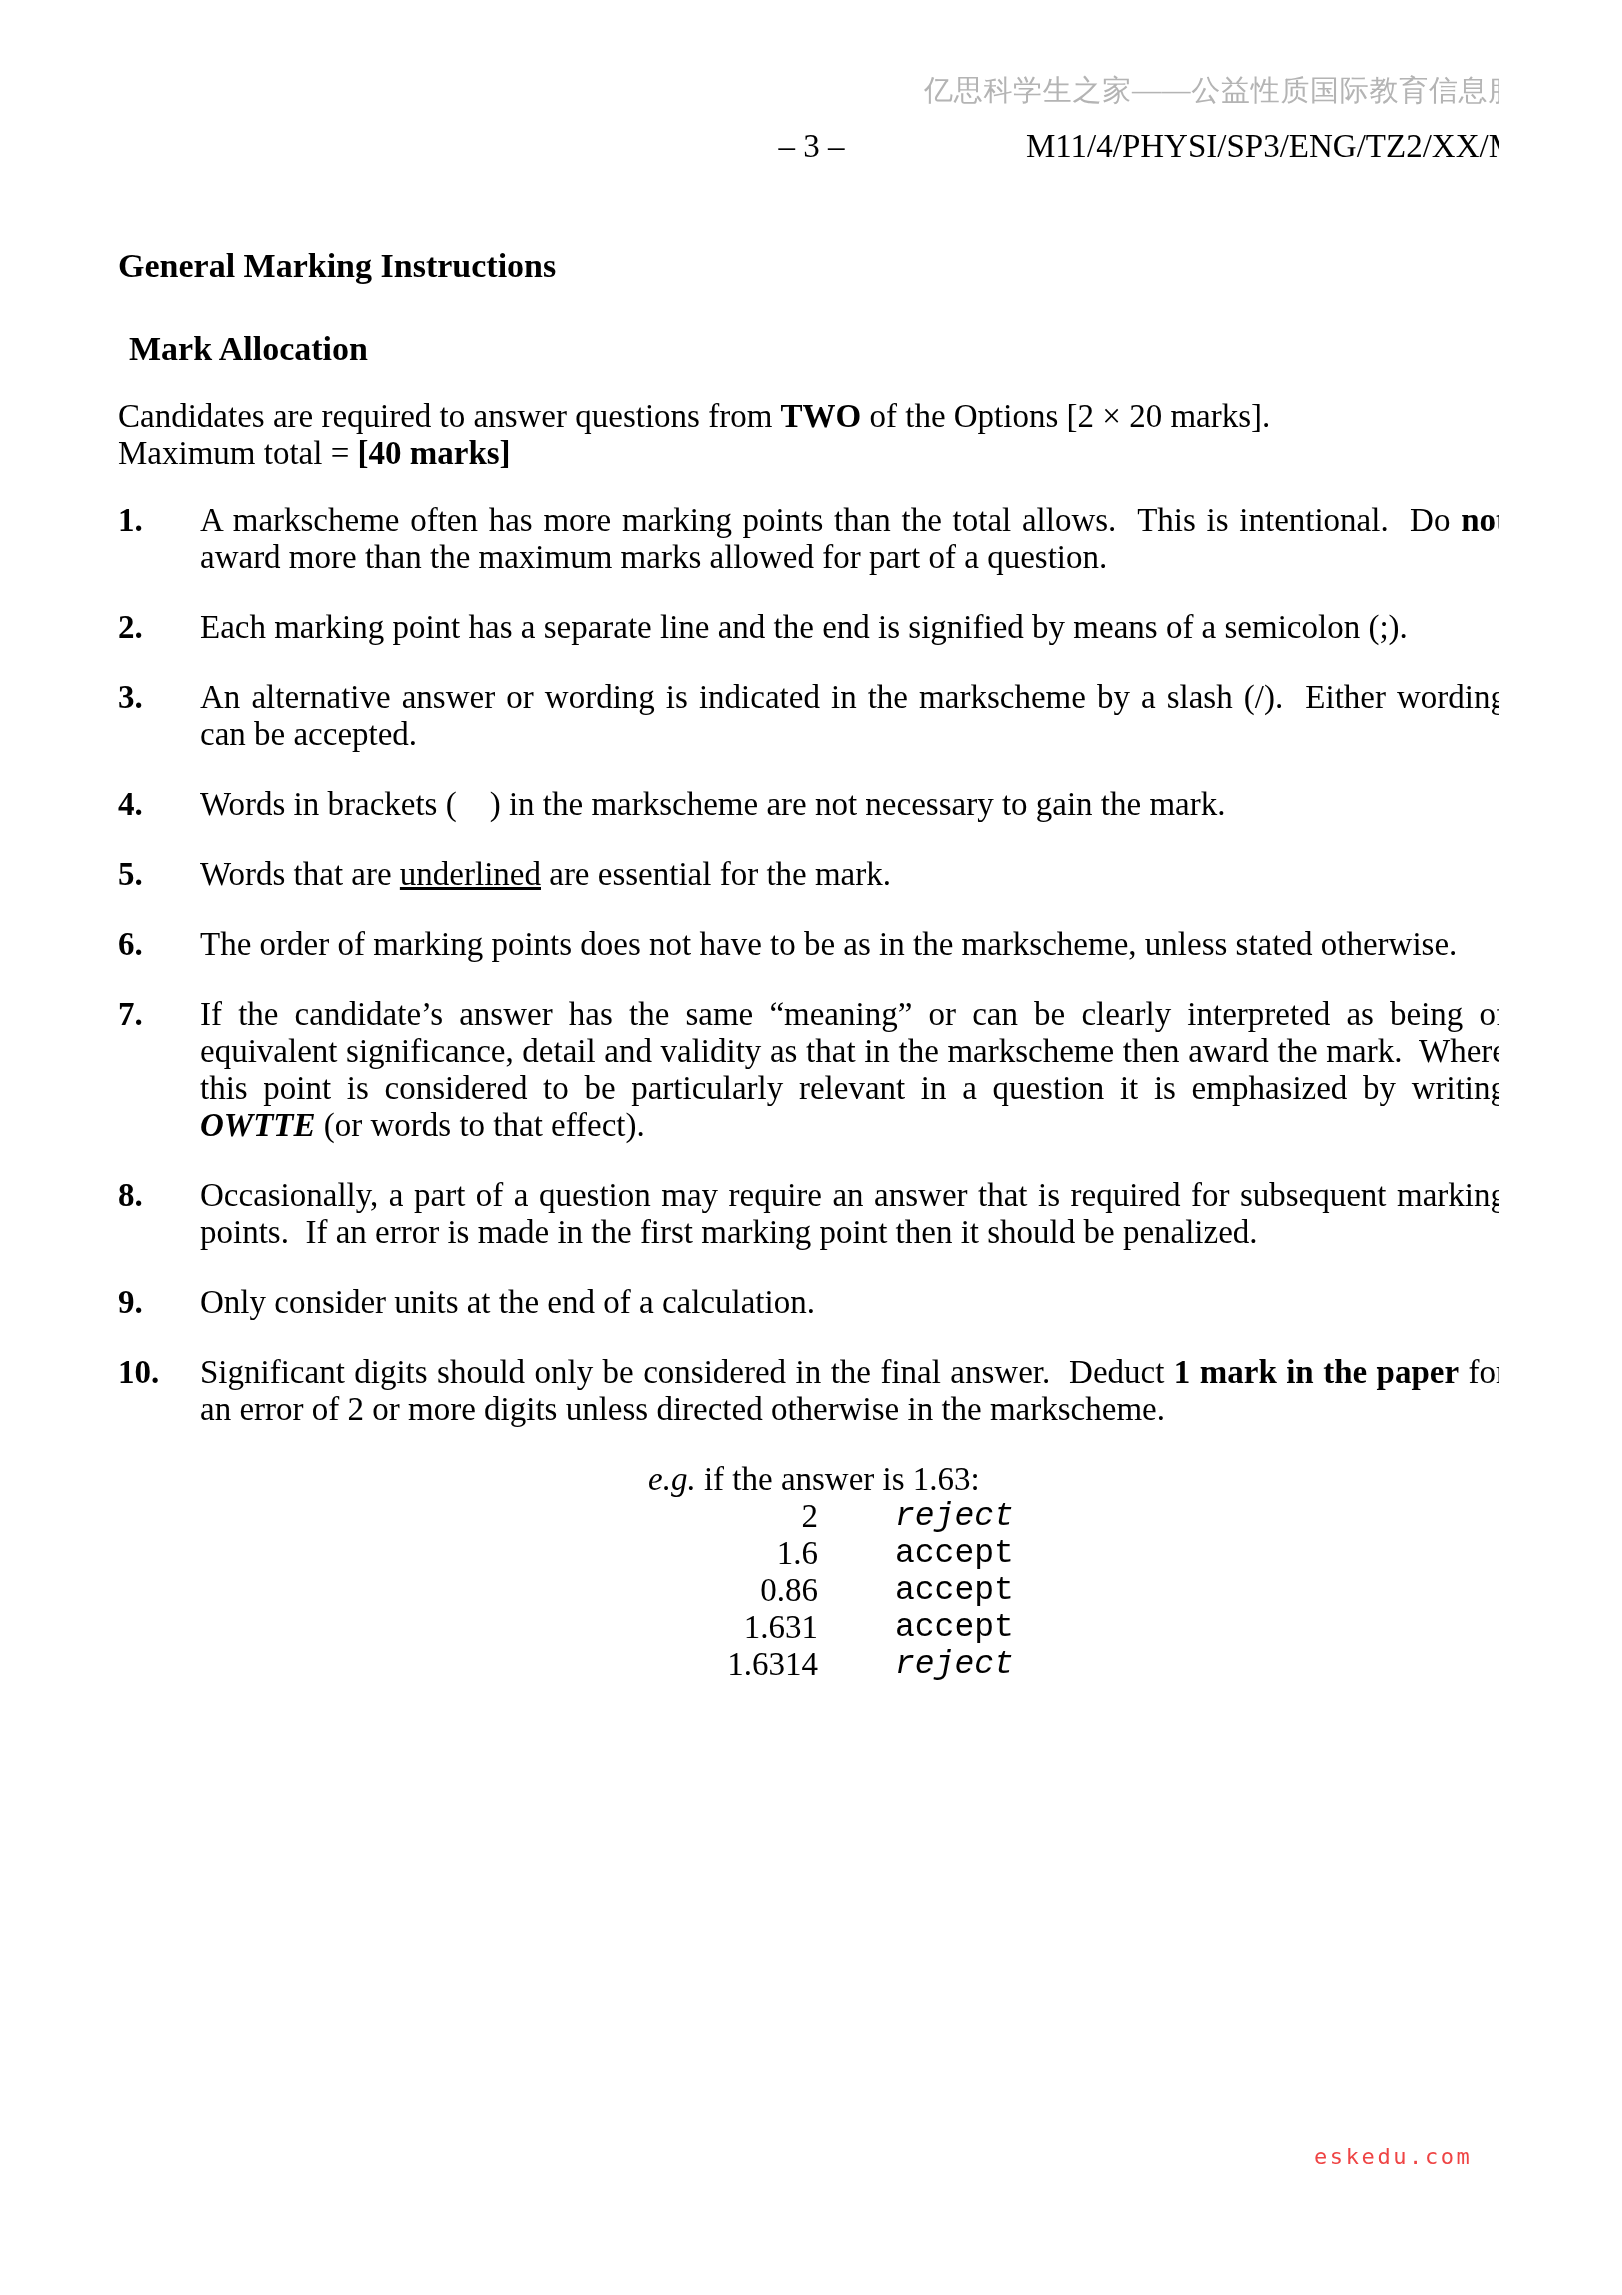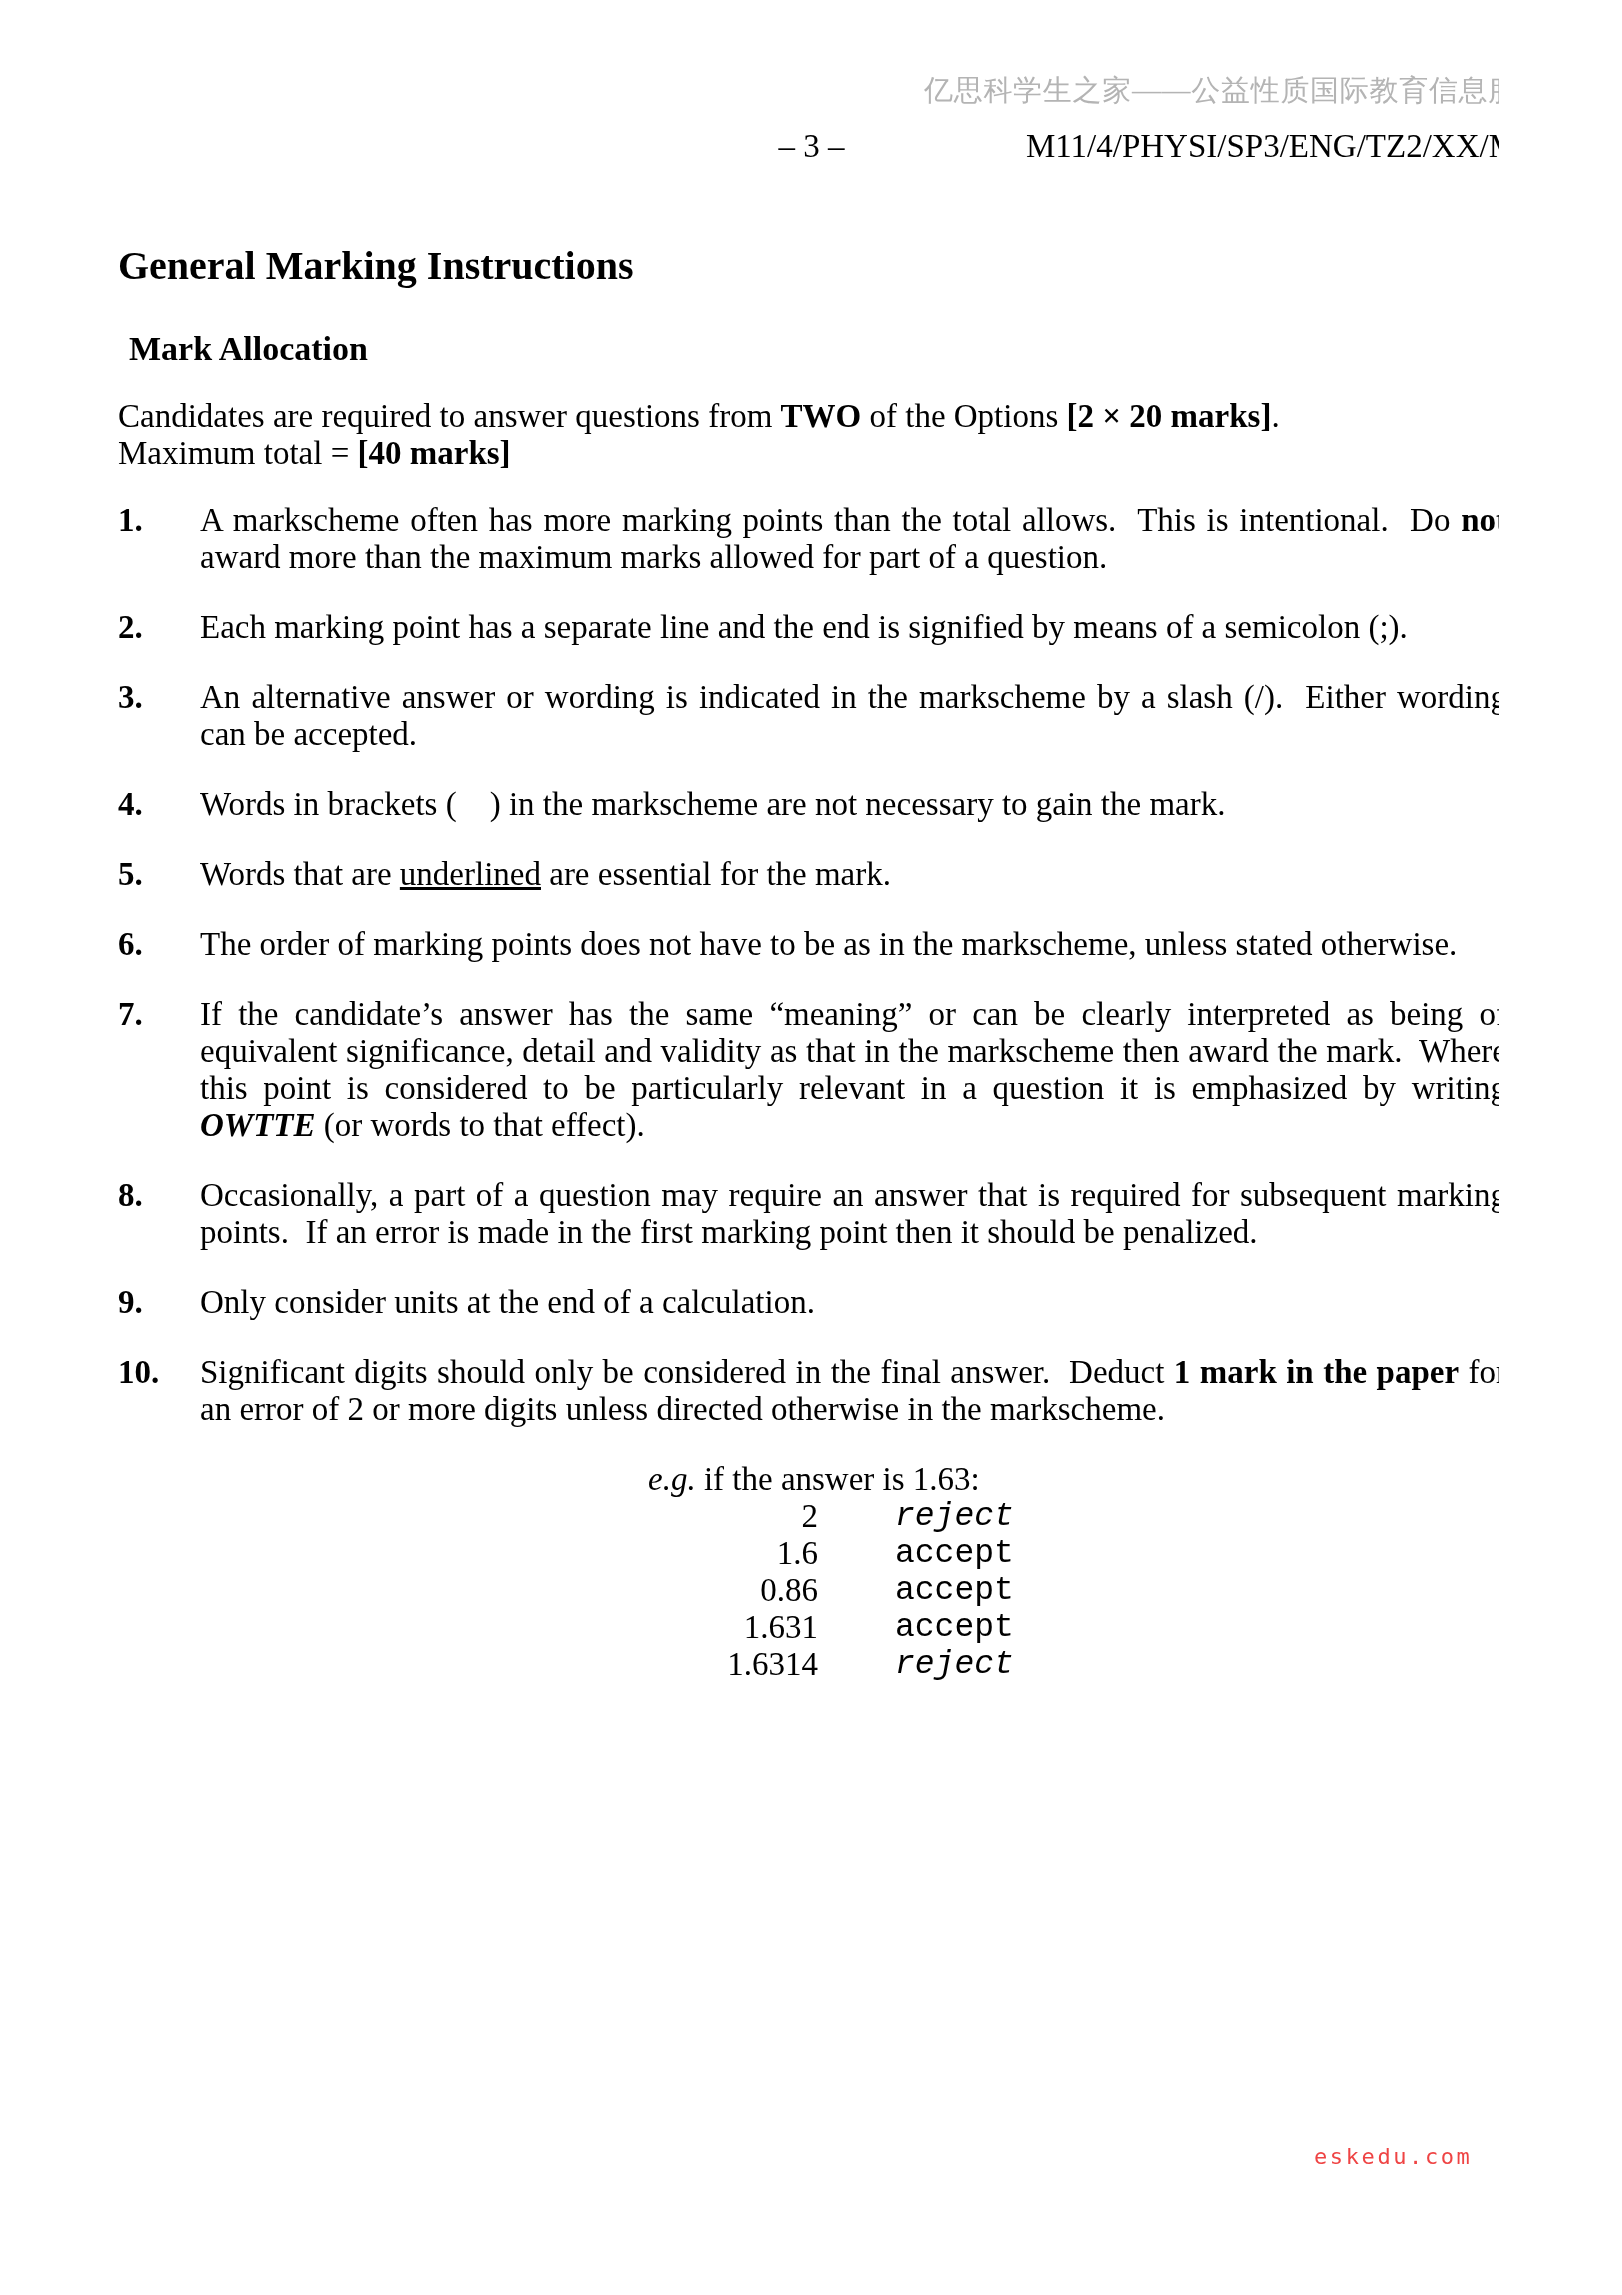--- a/index.html
+++ b/index.html
@@ -48,21 +48,21 @@
   
   .content {
     position:absolute;
     left:118px;
     top:241px;
     width:1389px;
     font-size:33px;
     line-height:37px;
   }
   .title-main, .title-subject {
-    font-size:40px;
+    font-size:34px;
     line-height:50px;
     font-weight:bold;
     margin:0;
   }
   .title-subject { margin-top:38px; }
   .section-heading {
     font-size:34px;
     line-height:39px;
     font-weight:bold;
     margin:38px 0 0 11px;
@@ -118,21 +118,21 @@
     <div class="page-number">– 3 –</div>
     <div class="reference-code">M11/4/PHYSI/SP3/ENG/TZ2/XX/M</div>
   </div>
 
   <div class="content">
 
     <h1 class="title-main">General Marking Instructions</h1>
     <h3 class="section-heading">Mark Allocation</h3>
 
     <p class="intro-paragraph">
-      <span class="intro-line"><span>Candidates are required to answer questions from </span><span style="font-weight: bold;">TWO</span><span> of the Options </span><span style="font-weight: bold;">[2 × 20 marks]</span><span>.</span></span><br>
+      <span class="intro-line"><span>Candidates are required to answer questions from </span><span style="font-weight: bold;">TWO</span><span> of the Options </span><span style="font-weight: normal;">[2 × 20 marks]</span><span>.</span></span><br>
       <span class="intro-line"><span>Maximum total = </span><span style="font-weight: bold;">[40 marks]</span></span>
     </p>
 
     <div class="instruction-list">
       <div class="instruction-item">
         <span class="item-number">1.</span>
         <div class="item-body"><span>A markscheme often has more marking points than the total allows.&nbsp; This is intentional.&nbsp; Do </span><span style="font-weight: bold;">not</span><span> award more than the maximum marks allowed for part of a question.</span></div>
       </div>
       <div class="instruction-item">
         <span class="item-number">2.</span>

